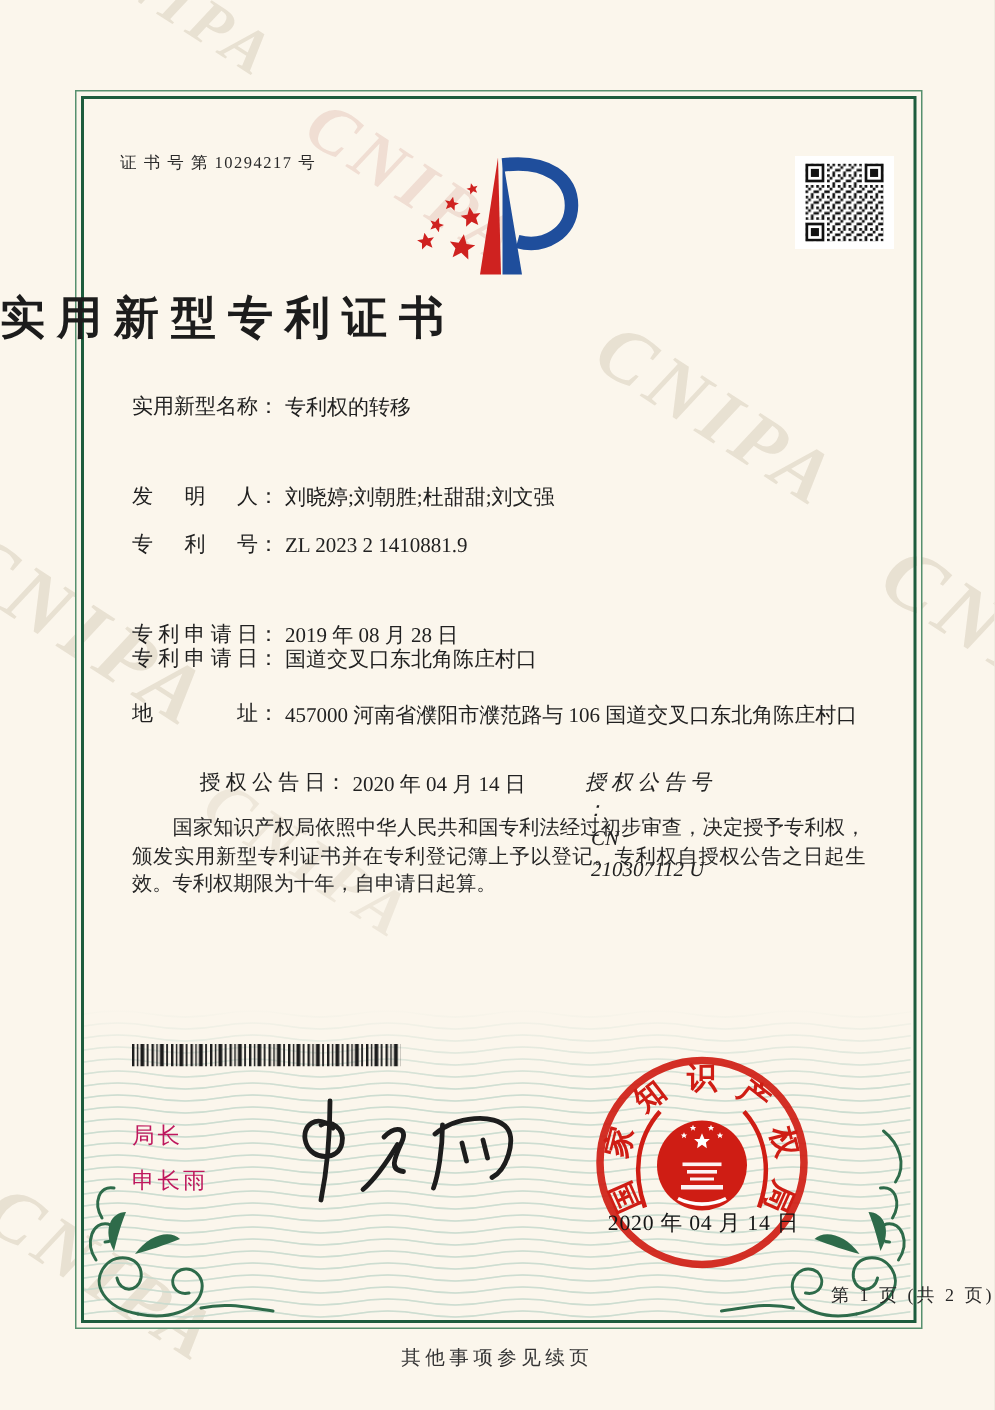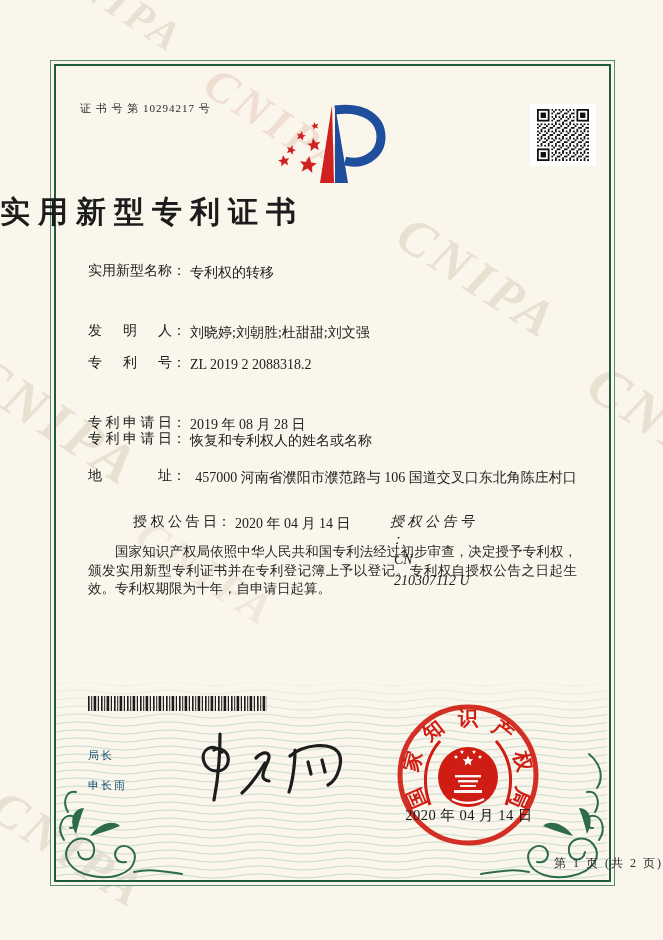--- a/index.html
+++ b/index.html
@@ -21,21 +21,21 @@
   .fcolon{vertical-align:top;}
   .fval{display:inline-block;vertical-align:top;max-width:392px;margin-left:4px;line-height:21px;}
   .grant2{position:absolute;left:257px;top:0;font-style:italic;}
   .paras{position:absolute;left:88px;top:543px;width:489px;font-size:13.5px;
          line-height:18.5px;text-align:justify;color:#262626;}
   .paras p{margin:0;text-indent:2em;}
   .guilloche{position:absolute;left:56px;top:672px;}
   .gfade{position:absolute;left:56px;top:672px;width:551px;height:55px;
          background:linear-gradient(#fbf6ec,rgba(251,246,236,0));}
   .barcode{position:absolute;left:88px;top:696px;}
-  .signer{position:absolute;left:88px;font-size:11px;color:#0c4a6e;letter-spacing:2px;}
+  .signer{position:absolute;left:88px;font-size:15px;color:#be185d;letter-spacing:2px;}
   .sig{position:absolute;left:192px;top:730px;}
   .sealwrap{position:absolute;left:395px;top:700px;}
   .sealdate{position:absolute;left:396px;top:806px;width:146px;text-align:center;
             font-size:14.5px;color:#151515;letter-spacing:0.5px;}
   .pageind{position:absolute;left:0;top:855px;width:663px;text-align:right;
            font-size:12px;letter-spacing:2px;color:#2a2a2a;}
   .contnote{position:absolute;left:0;top:896px;width:663px;text-align:center;
             font-size:13px;letter-spacing:3px;color:#333;}
   .qr{position:absolute;left:530px;top:104px;width:66px;height:62px;background:#fff;
       display:flex;align-items:center;justify-content:center;}
@@ -148,30 +148,30 @@
   <div class="title">实用新型专利证书</div>
 
   <div class="fields">
     <div class="frow" style="top:0;">
       <span class="flabel">实用新型名称</span><span class="fcolon">：</span><span class="fval">专利权的转移</span>
     </div>
     <div class="frow" style="top:60px;">
       <span class="flabel">发明人</span><span class="fcolon">：</span><span class="fval">刘晓婷;刘朝胜;杜甜甜;刘文强</span>
     </div>
     <div class="frow" style="top:92px;">
-      <span class="flabel">专利号</span><span class="fcolon">：</span><span class="fval">ZL 2019 2 2088318.2</span>
+      <span class="flabel">专利号</span><span class="fcolon">：</span><span class="fval">ZL 2023 2 1410881.9</span>
     </div>
     <div class="frow" style="top:136px;margin-top:16px;">
       <span class="flabel">专利申请日</span><span class="fcolon">：</span><span class="fval">2019 年 08 月 28 日</span>
     </div>
     <div class="frow" style="top:168px;">
-      <span class="flabel">专利申请日</span><span class="fcolon">：</span><span class="fval">恢复和专利权人的姓名或名称</span>
+      <span class="flabel">专利申请日</span><span class="fcolon">：</span><span class="fval">国道交叉口东北角陈庄村口</span>
     </div>
     <div class="frow" style="top:205px;">
-      <span class="flabel">地址</span><span class="fcolon">：</span><span class="fval" style="width:392px;text-align:center;">457000 河南省濮阳市濮范路与 106 国道交叉口东北角陈庄村口</span>
+      <span class="flabel">地址</span><span class="fcolon">：</span><span class="fval" style="width:392px;">457000 河南省濮阳市濮范路与 106 国道交叉口东北角陈庄村口</span>
     </div>
     <div class="frow" style="top:251px;margin-left:45px;">
       <span class="flabel">授权公告日</span><span class="fcolon">：</span><span class="fval">2020 年 04 月 14 日</span>
       <span class="grant2"><span class="flabel">授权公告号</span><span class="fcolon">：</span><span class="fval">CN 210307112 U</span></span>
     </div>
   </div>
 
   <div class="paras">
     <p>国家知识产权局依照中华人民共和国专利法经过初步审查，决定授予专利权，颁发实用新型专利证书并在专利登记簿上予以登记。专利权自授权公告之日起生效。专利权期限为十年，自申请日起算。</p>
   </div>
@@ -229,14 +229,15 @@
         <rect x="-10" y="3" width="20" height="2.4" opacity="0.95"></rect>
         <rect x="-8" y="8" width="16" height="2" opacity="0.95"></rect>
         <rect x="-14" y="13" width="28" height="3" opacity="0.95"></rect>
         <path d="M-16,22 C-6,27 6,27 16,22" stroke="#fff" stroke-width="2.4" fill="none"></path>
       </g>
     </g>
   </svg>
   <div class="sealdate">2020 年 04 月 14 日</div>
 
   <div class="pageind">第 1 页 (共 2 页)</div>
+  <div class="contnote">其他事项参见续页</div>
 
 </div>
 
 </body></html>

